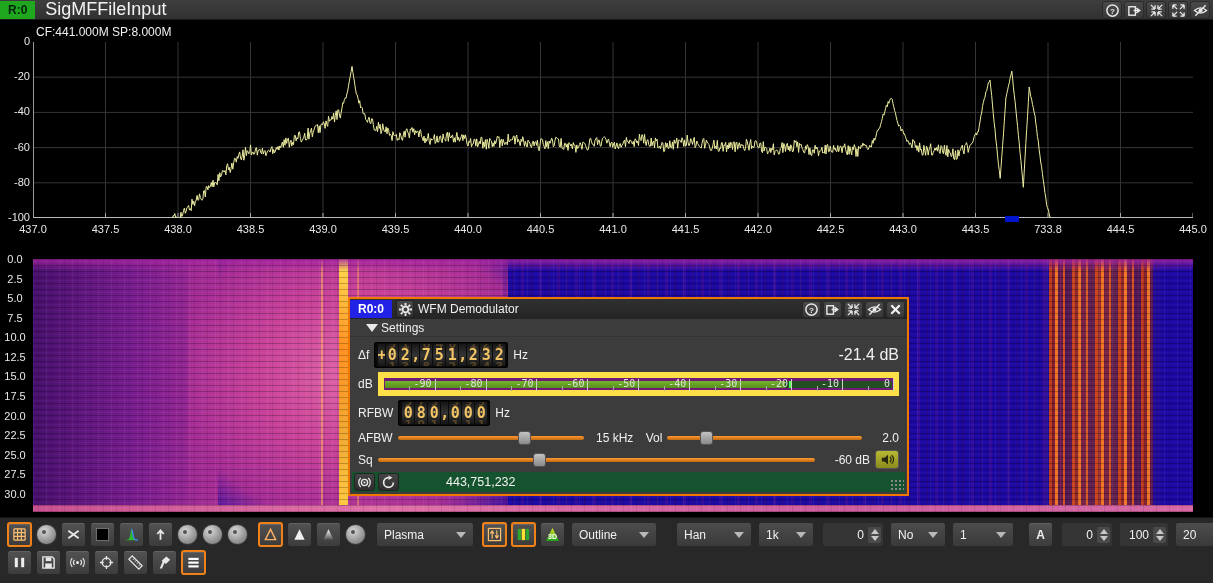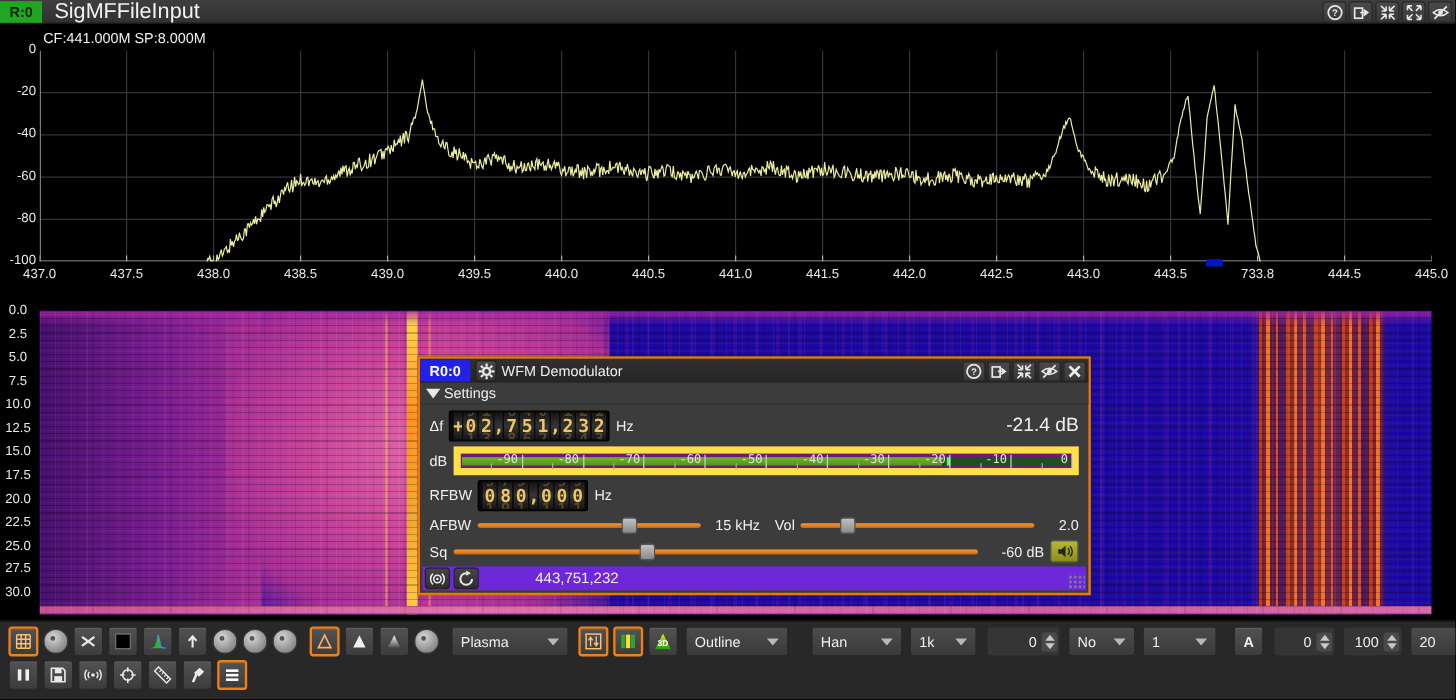--- a/index.html
+++ b/index.html
@@ -40,21 +40,21 @@
   .wf-hband{left:0;top:0;width:100%;height:100%;background:repeating-linear-gradient(180deg,rgba(0,0,0,.22) 0 1px,transparent 1px 3px,rgba(255,255,255,.03) 3px 4px,transparent 4px 6px);}
   .wf-vtex{left:0;top:0;width:100%;height:100%;background:repeating-linear-gradient(90deg,rgba(255,255,255,.05) 0 1px,transparent 1px 5px,rgba(0,0,0,.09) 5px 6px,transparent 6px 13px);}
 
   
   .demod{position:absolute;left:348px;top:297px;width:561px;height:199px;background:#3c3c3c;border:2px solid #f07800;z-index:5;font-size:12px;}
   .d-titlebar{height:20px;background:linear-gradient(180deg,#303030,#242424);display:flex;align-items:center;}
   .d-titlebar .title{margin-left:4px;font-size:12px;}
   .gearbtn{width:18px;height:18px;margin-left:4px;display:flex;align-items:center;justify-content:center;background:linear-gradient(180deg,#4a4a4a,#333);border:1px solid #222;border-radius:3px;}
   .d-icons{margin-left:auto;display:flex;gap:2px;margin-right:2px;}
   .tbtn.small{width:19px;height:17px;}
-  .d-settings{height:18px;background:#3c3c3c;border-bottom:1px solid #333;display:flex;align-items:center;padding-left:5px;gap:3px;font-size:12px;}
+  .d-settings{height:18px;background:#3c3c3c;border-bottom:1px solid #333;display:flex;align-items:center;padding-left:16px;gap:3px;font-size:12px;}
   .tri-down{width:0;height:0;border-left:6px solid transparent;border-right:6px solid transparent;border-top:8px solid #e8e8e8;}
   .drow{display:flex;align-items:center;padding:2px 8px;gap:5px;}
   .dlabel{color:#f0f0f0;}
   .digits{display:inline-flex;background:#101010;border:1px solid #000;border-radius:2px;padding:1px 2px;box-shadow:inset 0 0 4px #000;}
   .dcell{position:relative;width:13px;height:22px;overflow:hidden;background:linear-gradient(180deg,#161616,#343434 50%,#161616);border-left:1px solid #0a0a0a;display:flex;align-items:center;justify-content:center;}
   .dcell.dcomma{width:8px;}
   .dcell .dmain{font-family:"DejaVu Sans Mono",monospace;font-weight:bold;font-size:15px;color:#f2c464;}
   .dcell .dup,.dcell .ddn{position:absolute;left:0;right:0;text-align:center;opacity:.35;font-size:13px;font-family:"DejaVu Sans Mono",monospace;font-weight:bold;color:#c89040;}
   .dup{top:-8px}.ddn{bottom:-8px}
   .level-val{margin-left:auto;font-size:16px;}
@@ -62,21 +62,21 @@
   .meter .mtick{position:absolute;top:1px;width:1px;height:12px;background:#d0d0d0;}
   .meter .mtick.minor{height:5px;top:8px;background:#aaa;}
   .meter .mnum{position:absolute;top:0;font-size:10px;color:#e0e0e0;transform:translateX(-100%);padding-right:3px;font-family:"DejaVu Sans Mono",monospace;}
   .meter .mbar-bg{position:absolute;left:1px;right:1px;bottom:2px;height:7px;background:#234d23;}
   .meter .mbar-fill{position:absolute;left:1px;bottom:2px;height:7px;background:linear-gradient(180deg,#74b42c,#568e1c);}
   .meter .mpeak{position:absolute;bottom:2px;height:7px;width:3px;background:#50ff50;}
   .slider{position:relative;height:16px;}
   .slider .track{position:absolute;left:0;right:0;top:6px;height:4px;border-radius:2px;background:linear-gradient(180deg,#ff9830,#c06810);}
   .slider .handle{position:absolute;top:1px;width:13px;height:14px;border-radius:3px;background:linear-gradient(180deg,#c2c2c2,#8a8a8a);border:1px solid #555;}
   .spk-btn{width:24px;height:19px;border-radius:3px;background:linear-gradient(180deg,#b8b832,#8c8c1e);border:1px solid #555;display:flex;align-items:center;justify-content:center;}
-  .d-bottom{position:absolute;left:2px;right:2px;bottom:2px;height:20px;background:#6d28d9;display:flex;align-items:center;padding-left:2px;gap:3px;}
+  .d-bottom{position:absolute;left:2px;right:2px;bottom:2px;height:20px;background:#14532d;display:flex;align-items:center;padding-left:2px;gap:3px;}
   .cbtn{width:21px;height:18px;background:linear-gradient(180deg,#454545,#2e2e2e);border:1px solid #222;border-radius:3px;display:flex;align-items:center;justify-content:center;}
   .d-freq{margin-left:44px;font-size:12.5px;color:#f2f2f2;}
   .grip{position:absolute;right:1px;bottom:1px;width:15px;height:13px;background-image:radial-gradient(#888 1px,transparent 1.2px);background-size:4px 4px;background-position:1px 1px;}
 
   
   .toolbar{position:absolute;left:0;top:517px;width:1213px;height:66px;background:#282828;border-top:1px solid #131313;}
   .trow{position:absolute;left:7px;display:flex;align-items:center;gap:4px;}
   #trow1{top:4px;}
   #trow2{top:32px;}
   .btn{width:25px;height:25px;background:linear-gradient(180deg,#525252,#3c3c3c);border:1px solid #282828;border-radius:3px;display:flex;align-items:center;justify-content:center;box-shadow:inset 0 1px rgba(255,255,255,.1);}

